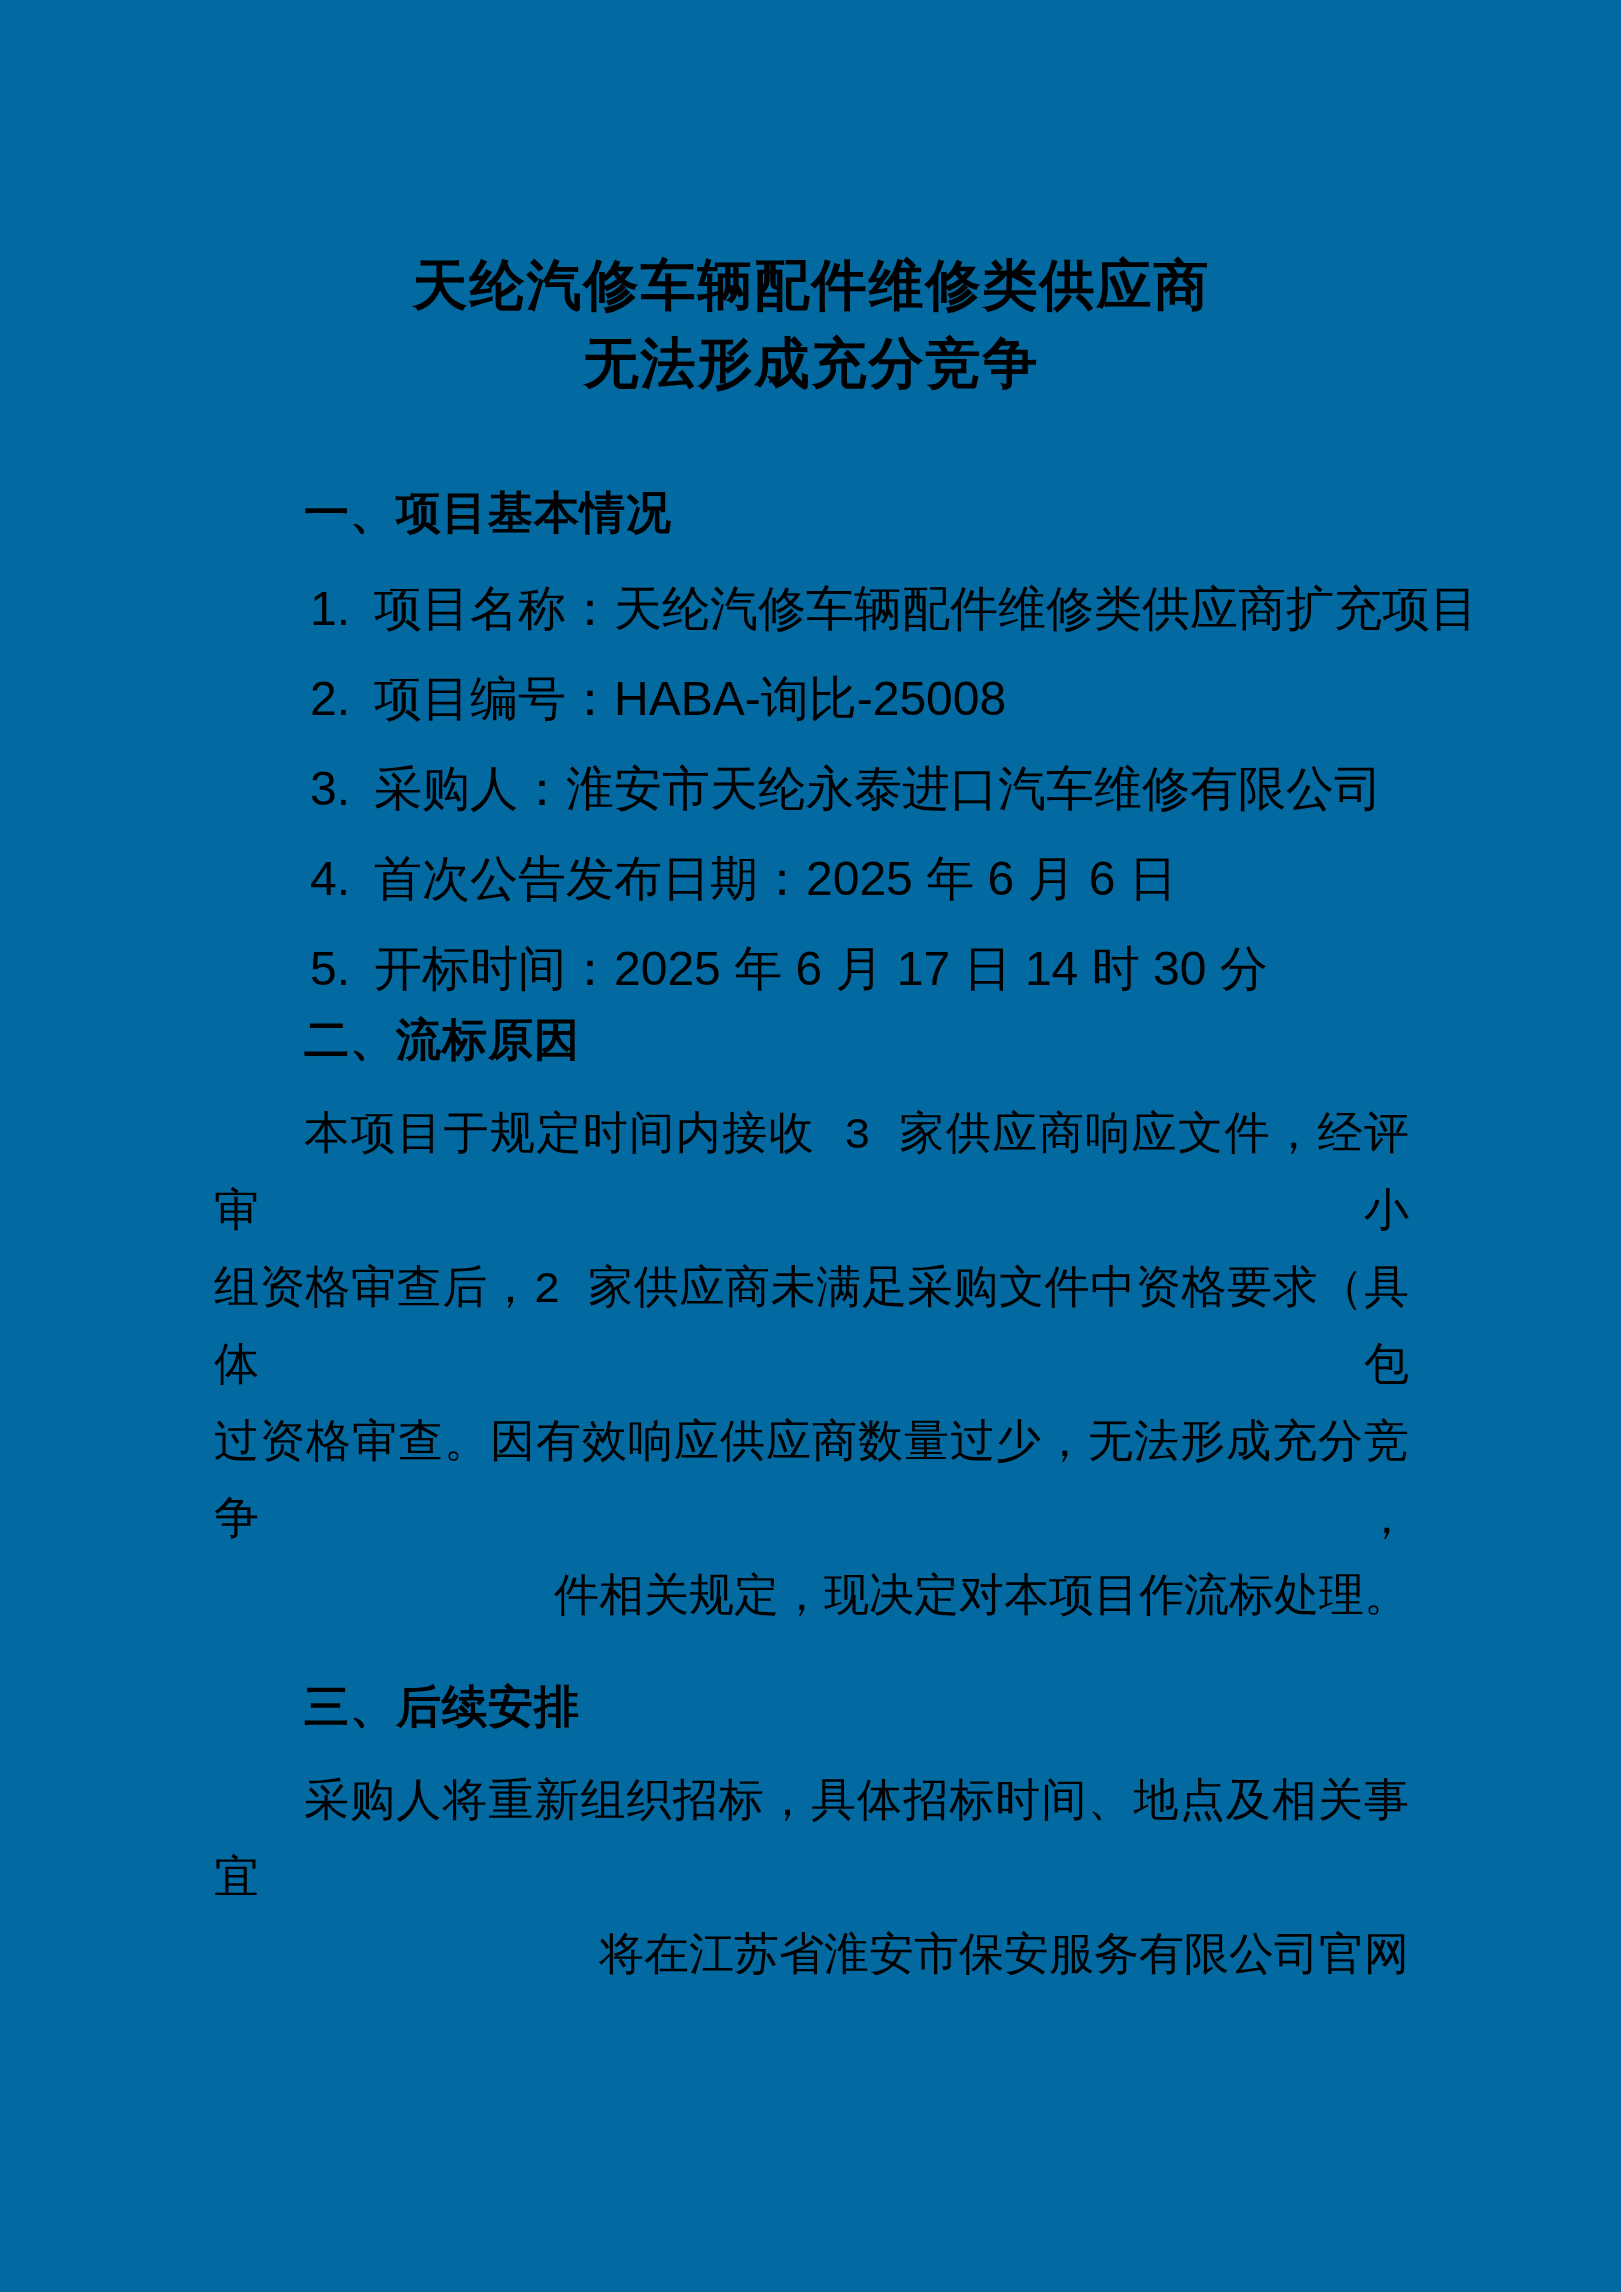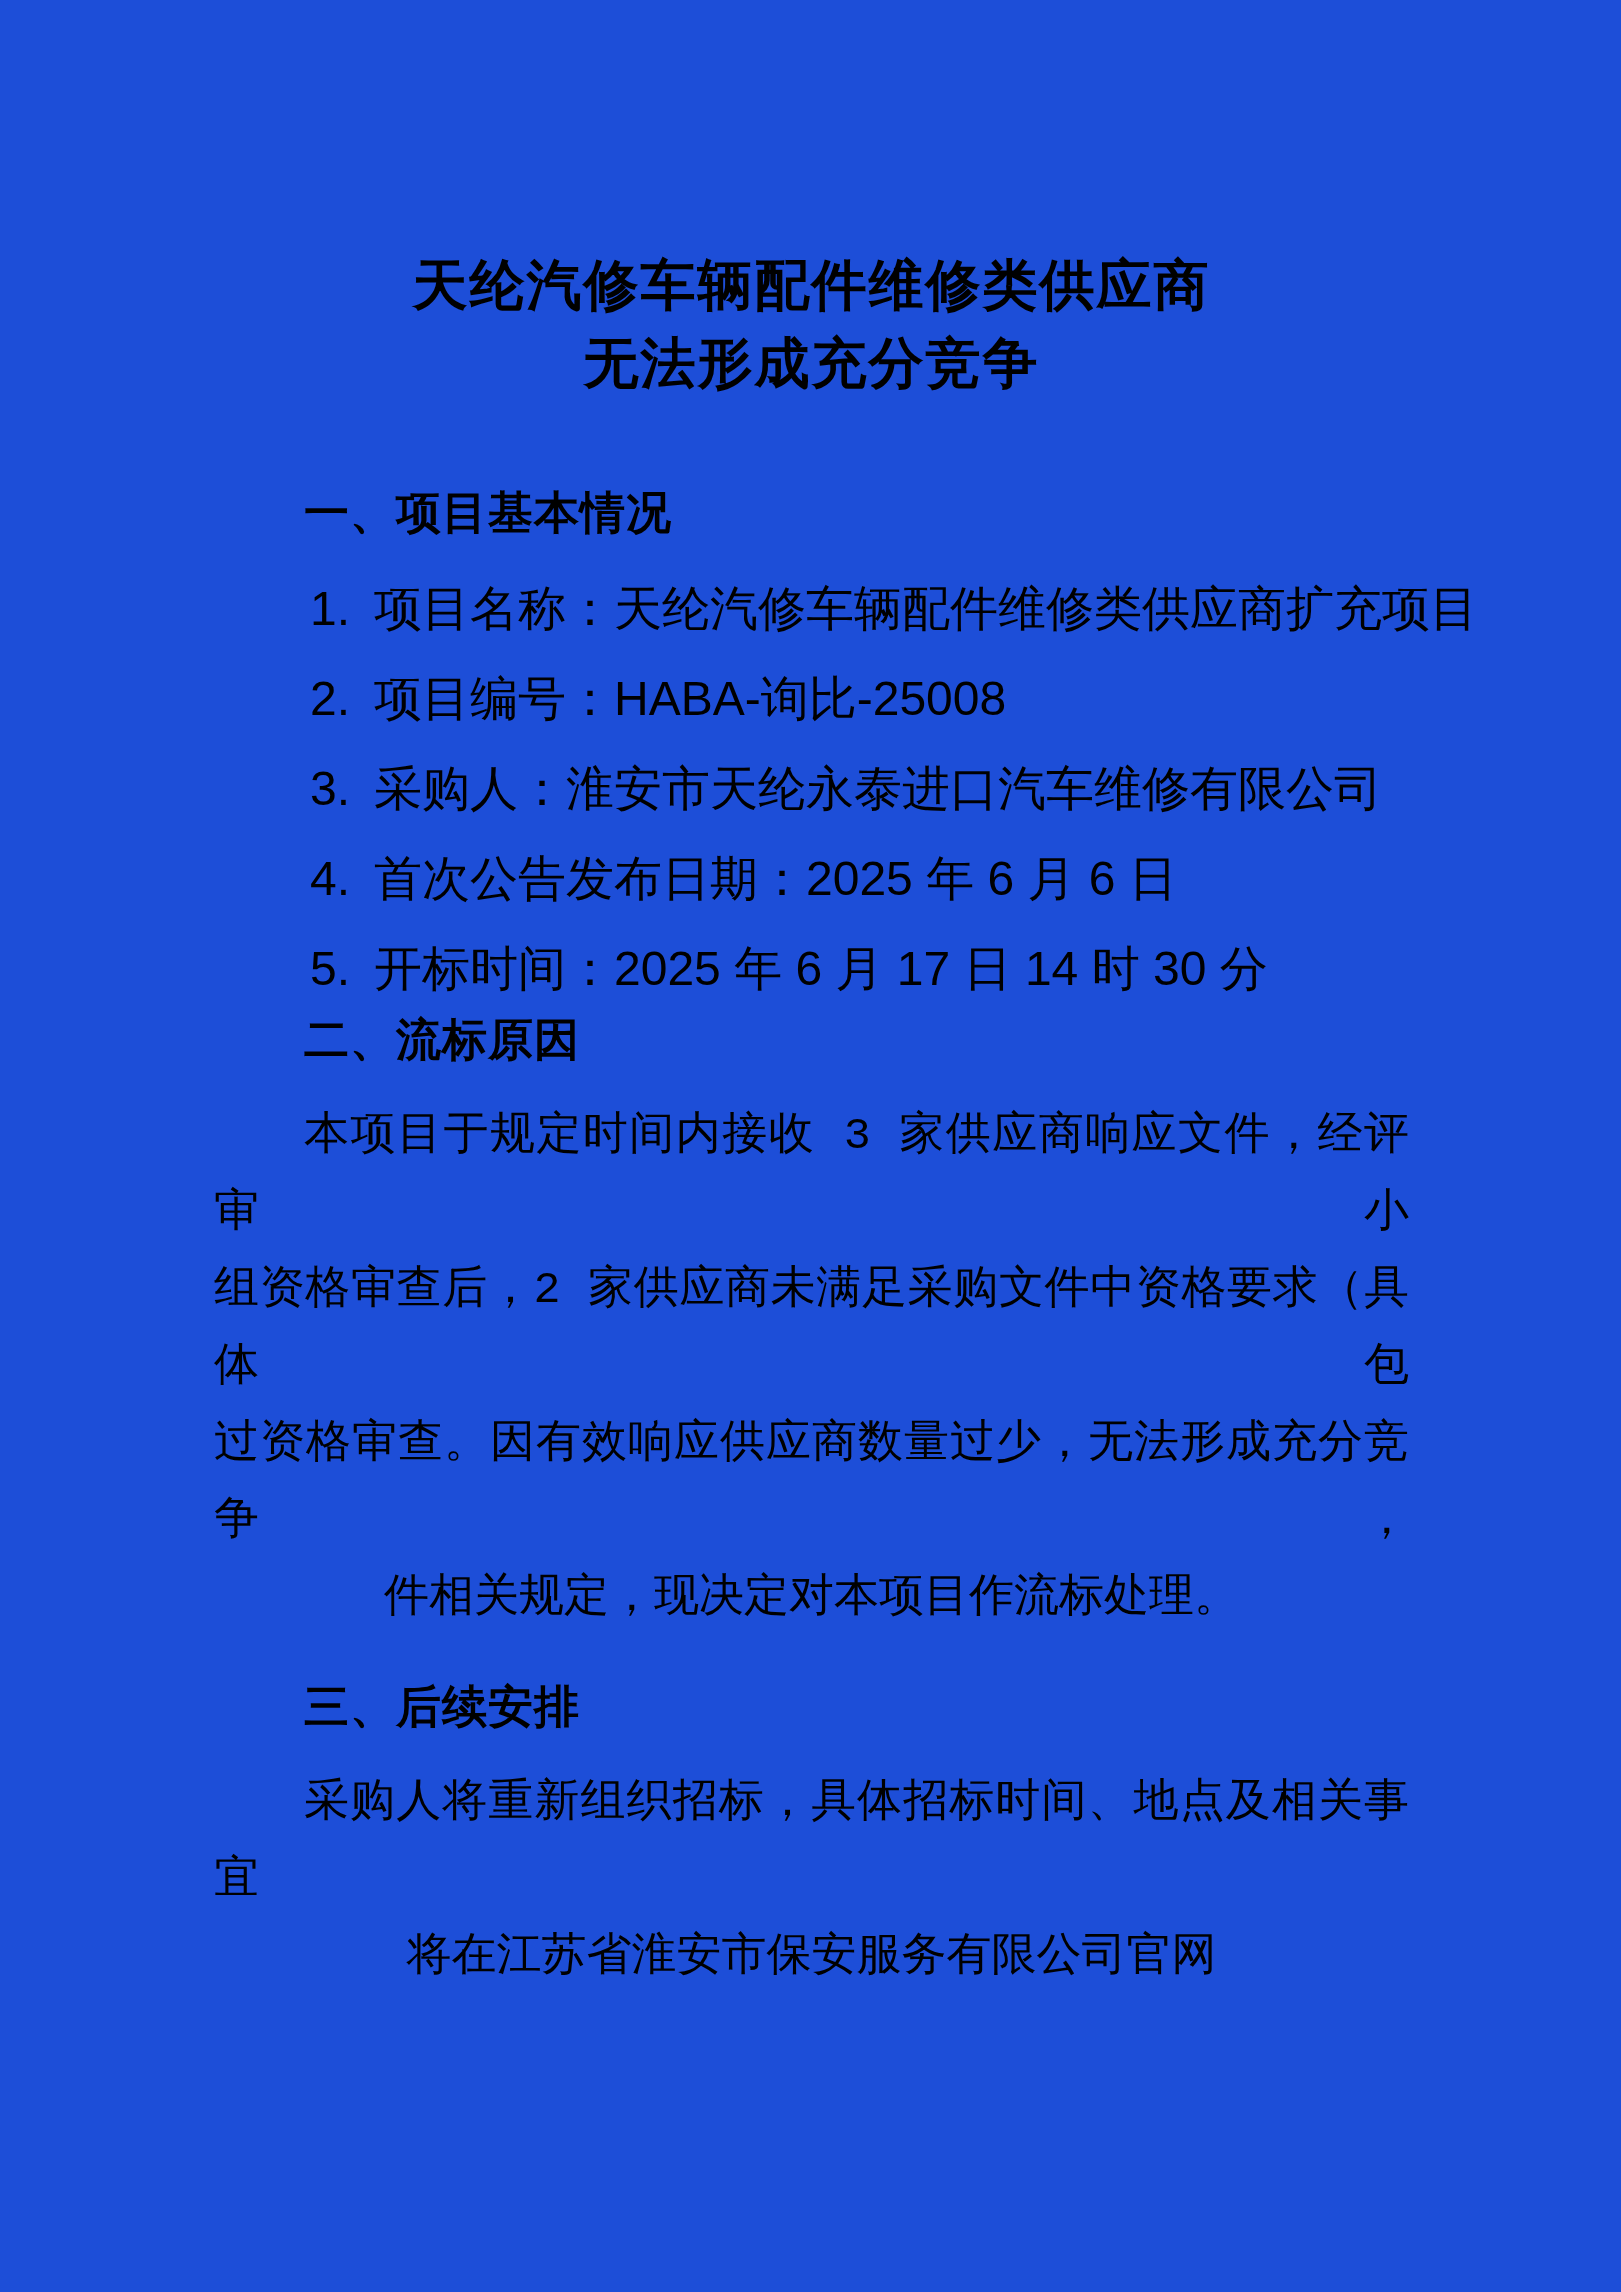--- a/index.html
+++ b/index.html
@@ -4,21 +4,21 @@
 <style>
   html, body {
     margin: 0;
     padding: 0;
     background: #ffffff;
   }
   .page {
     position: relative;
     width: 1621px;
     height: 2293px;
-    background: #1d4ed8;
+    background: #0369a1;
     color: #000000;
     overflow: hidden;
   }
   .content {
     position: absolute;
     left: 214px;
     right: 212px;
     top: 0;
   }
   .doc-title {
@@ -47,21 +47,21 @@
     font-size: 48px;
     line-height: 90px;
   }
   .item { text-indent: 2em; white-space: nowrap; }
   .para {
     font-family: Liberation Mono, monospace;
     font-size: 45px;
     line-height: 77px;
     margin-top: 33px;
   }
-  .line { text-align: center; }
+  .line { text-align: right; }
   .line.justify {
     text-align: justify;
     text-align-last: justify;
   }
   .line.indent { text-indent: 2em; }
 </style>
 </head>
 <body>
 
 <div class="page">

